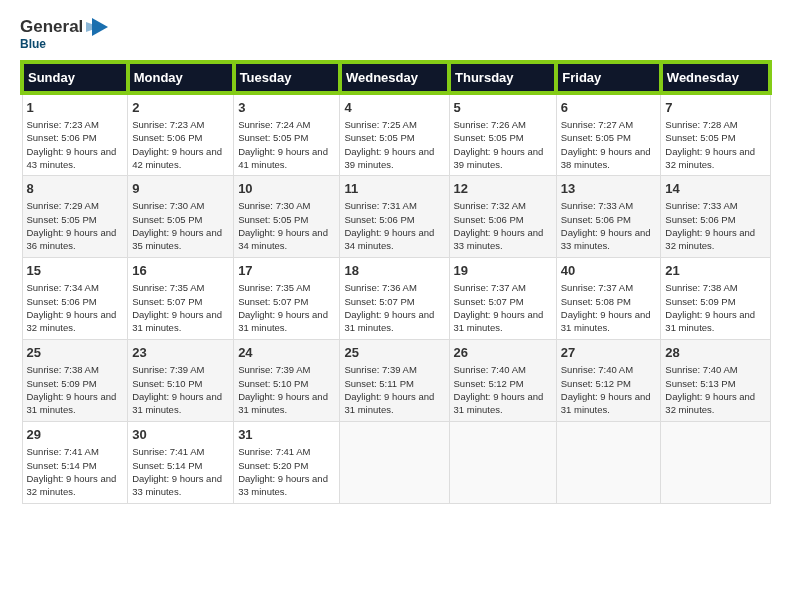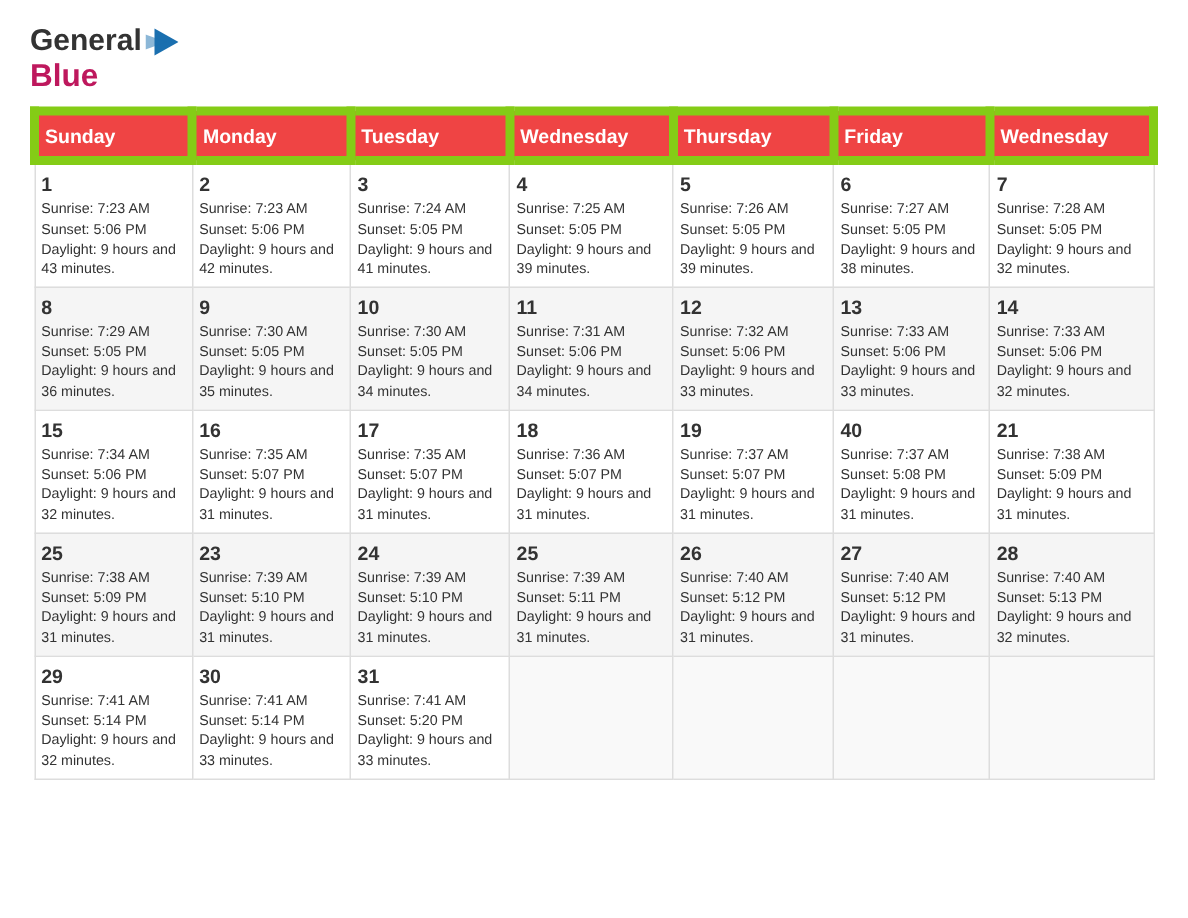--- a/index.html
+++ b/index.html
@@ -38,27 +38,27 @@
       font-size: 14px;
       color: #555;
       margin-top: 2px;
     }
     table {
       width: 100%;
       border-collapse: collapse;
       font-size: 10px;
     }
     thead tr th {
-      background-color: #ef4444;
+      background-color: #0f172a;
       color: #fff;
       padding: 6px 4px;
       text-align: left;
       font-size: 13px;
       font-weight: bold;
-      border: 6px solid #84cc16;
+      border: 4px solid #84cc16;
     }
     tbody tr td {
       vertical-align: top;
       padding: 4px 4px;
       border: 1px solid #ddd;
       background: #fff;
       width: 113px;
       height: 82px;
       font-size: 9.5px;
       color: #333;
@@ -78,27 +78,27 @@
     }
   </style>
 </head>
 <body>
 
 <div class="container">
   <div class="header-row">
     <div class="logo">
     <div style="display:flex;flex-direction:column;align-items:flex-start;line-height:1.15">
       <div style="display:flex;align-items:center;gap:3px">
-        <div style="font-size:20px;font-weight:bold;color:#333;">General</div>
+        <div style="font-size:17px;font-weight:bold;color:#333;">General</div>
         <svg width="22" height="22" viewBox="0 0 22 22">
           <polygon points="6,2 22,11 6,20" fill="#1a6faf"></polygon>
           <polygon points="0,6 14,11 0,16" fill="#1a6faf" opacity="0.5"></polygon>
         </svg>
       </div>
-      <div style="font-size:21px;font-weight:bold;color:#be185d;">Blue</div>
+      <div style="font-size:12px;font-weight:bold;color:#0c4a6e;">Blue</div>
     </div>
   </div>
     <div class="title-section">
       <div class="month-title"></div>
       <div class="location"></div>
     </div>
   </div>
 
   <table>
     <thead>

